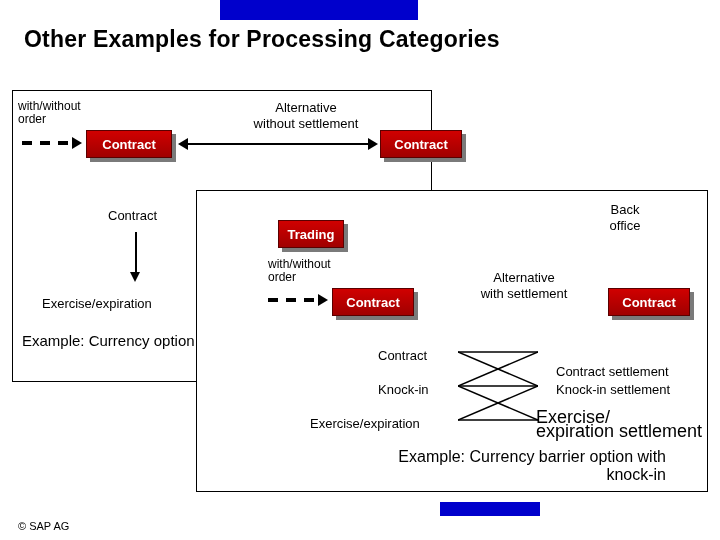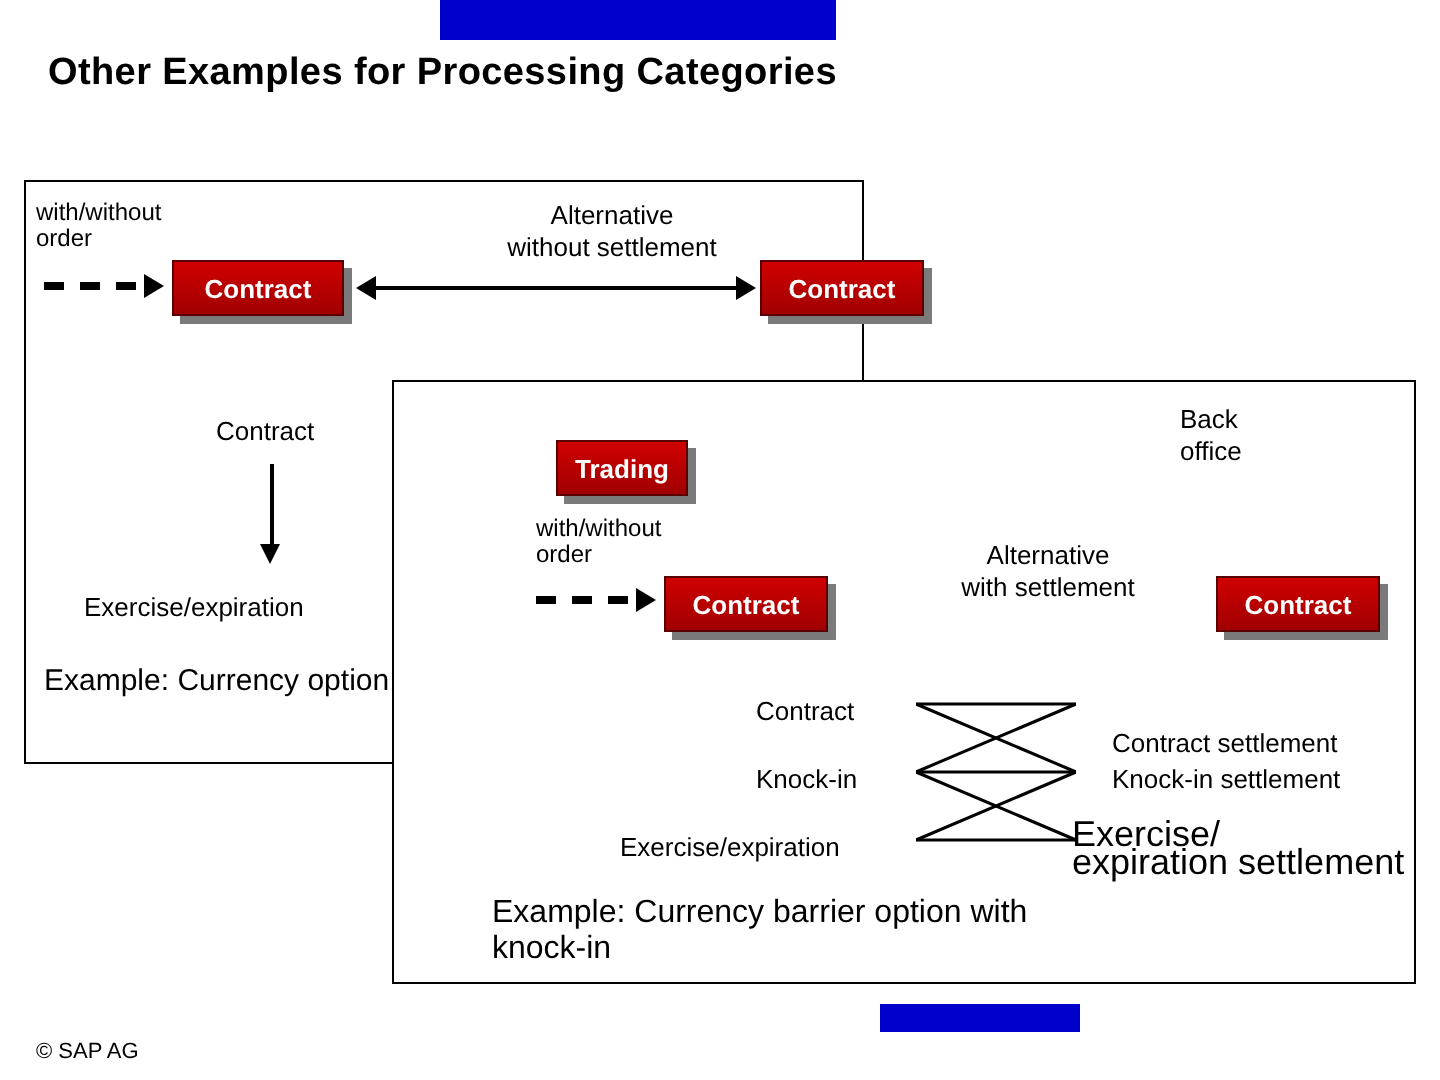--- a/index.html
+++ b/index.html
@@ -1,18 +1,18 @@
 <!DOCTYPE html>
 <html><head>
 <meta charset="utf-8">
 <style>
   html,body{margin:0;padding:0;width:720px;height:540px;background:#fff;font-family:Arial,Helvetica,sans-serif;overflow:hidden}
   .topbar{position:absolute;left:220px;top:0;width:198px;height:20px;background:#0000cc}
   .bottombar{position:absolute;left:440px;top:502px;width:100px;height:14px;background:#0000cc}
-  .title{position:absolute;left:24px;top:26px;font-size:19px;font-weight:bold;letter-spacing:.2px}
+  .title{position:absolute;left:24px;top:26px;font-size:23px;font-weight:bold;letter-spacing:.2px}
   .panel{position:absolute;border:1.5px solid #000;background:#fff}
   .p1{left:12px;top:90px;width:418px;height:290px}
   .p2{left:196px;top:190px;width:510px;height:300px}
   .redbox{position:absolute;width:86px;height:28px}
   .redbox .sh{position:absolute;left:4px;top:4px;width:100%;height:100%;background:#7a7a7a}
   .redbox .fc{position:absolute;left:0;top:0;width:100%;height:100%;background:linear-gradient(#d00000,#a00000);border:1px solid #5a0000;box-sizing:border-box;display:flex;align-items:center;justify-content:center;color:#fff;font-weight:bold;font-size:13px}
   .tri{width:0;height:0;position:absolute}
   .triL{border-top:6px solid transparent;border-bottom:6px solid transparent;border-right:10px solid #000}
   .triR{border-top:6px solid transparent;border-bottom:6px solid transparent;border-left:10px solid #000}
   .triD{border-left:5px solid transparent;border-right:5px solid transparent;border-top:10px solid #000}
@@ -61,21 +61,21 @@
 <div class="txt" style="left:42px;top:296px">Exercise/expiration</div>
 <div class="txt" style="left:22px;top:332px;font-size:15px">Example: Currency option</div>
 
 <div class="panel p2"></div>
 
 <div class="redbox" style="left:278px;top:220px;width:66px">
     <div class="sh"></div>
     <div class="fc">Trading</div>
   </div>
 
-<div class="txt" style="left:590px;top:202px;text-align:left;width:70px;white-space:pre;line-height:16px">Back
+<div class="txt" style="left:590px;top:202px;text-align:center;width:70px;white-space:pre;line-height:16px">Back
 office</div>
 
 <div class="txtS" style="left:268px;top:258px;white-space:pre;line-height:13px">with/without
 order</div>
 
 <div class="dash" style="left:268px;top:298px;width:10px"></div>
 <div class="dash" style="left:286px;top:298px;width:10px"></div>
 <div class="dash" style="left:304px;top:298px;width:10px"></div>
 <div class="tri triR" style="left:318px;top:294px"></div>
 
@@ -102,17 +102,17 @@
 
 <svg style="position:absolute;left:458px;top:340px;width:80px;height:100px">
   <line x1="0" y1="12" x2="80" y2="12" stroke="#000" stroke-width="1.5"></line>
   <line x1="0" y1="46" x2="80" y2="46" stroke="#000" stroke-width="1.5"></line>
   <line x1="0" y1="80" x2="80" y2="80" stroke="#000" stroke-width="1.5"></line>
   <line x1="0" y1="12" x2="80" y2="46" stroke="#000" stroke-width="1.5"></line>
   <line x1="0" y1="46" x2="80" y2="12" stroke="#000" stroke-width="1.5"></line>
   <line x1="0" y1="46" x2="80" y2="80" stroke="#000" stroke-width="1.5"></line>
   <line x1="0" y1="80" x2="80" y2="46" stroke="#000" stroke-width="1.5"></line>
 </svg>
-<div class="txt" style="left:246px;top:448px;font-size:16px;text-align:left;width:420px;white-space:pre;line-height:18px">Example: Currency barrier option with
+<div class="txt" style="left:246px;top:448px;font-size:16px;text-align:right;width:420px;white-space:pre;line-height:18px">Example: Currency barrier option with
 knock-in</div>
 
 <div class="bottombar"></div>
 <div class="copy">©  SAP AG</div>
 
 </body></html>

